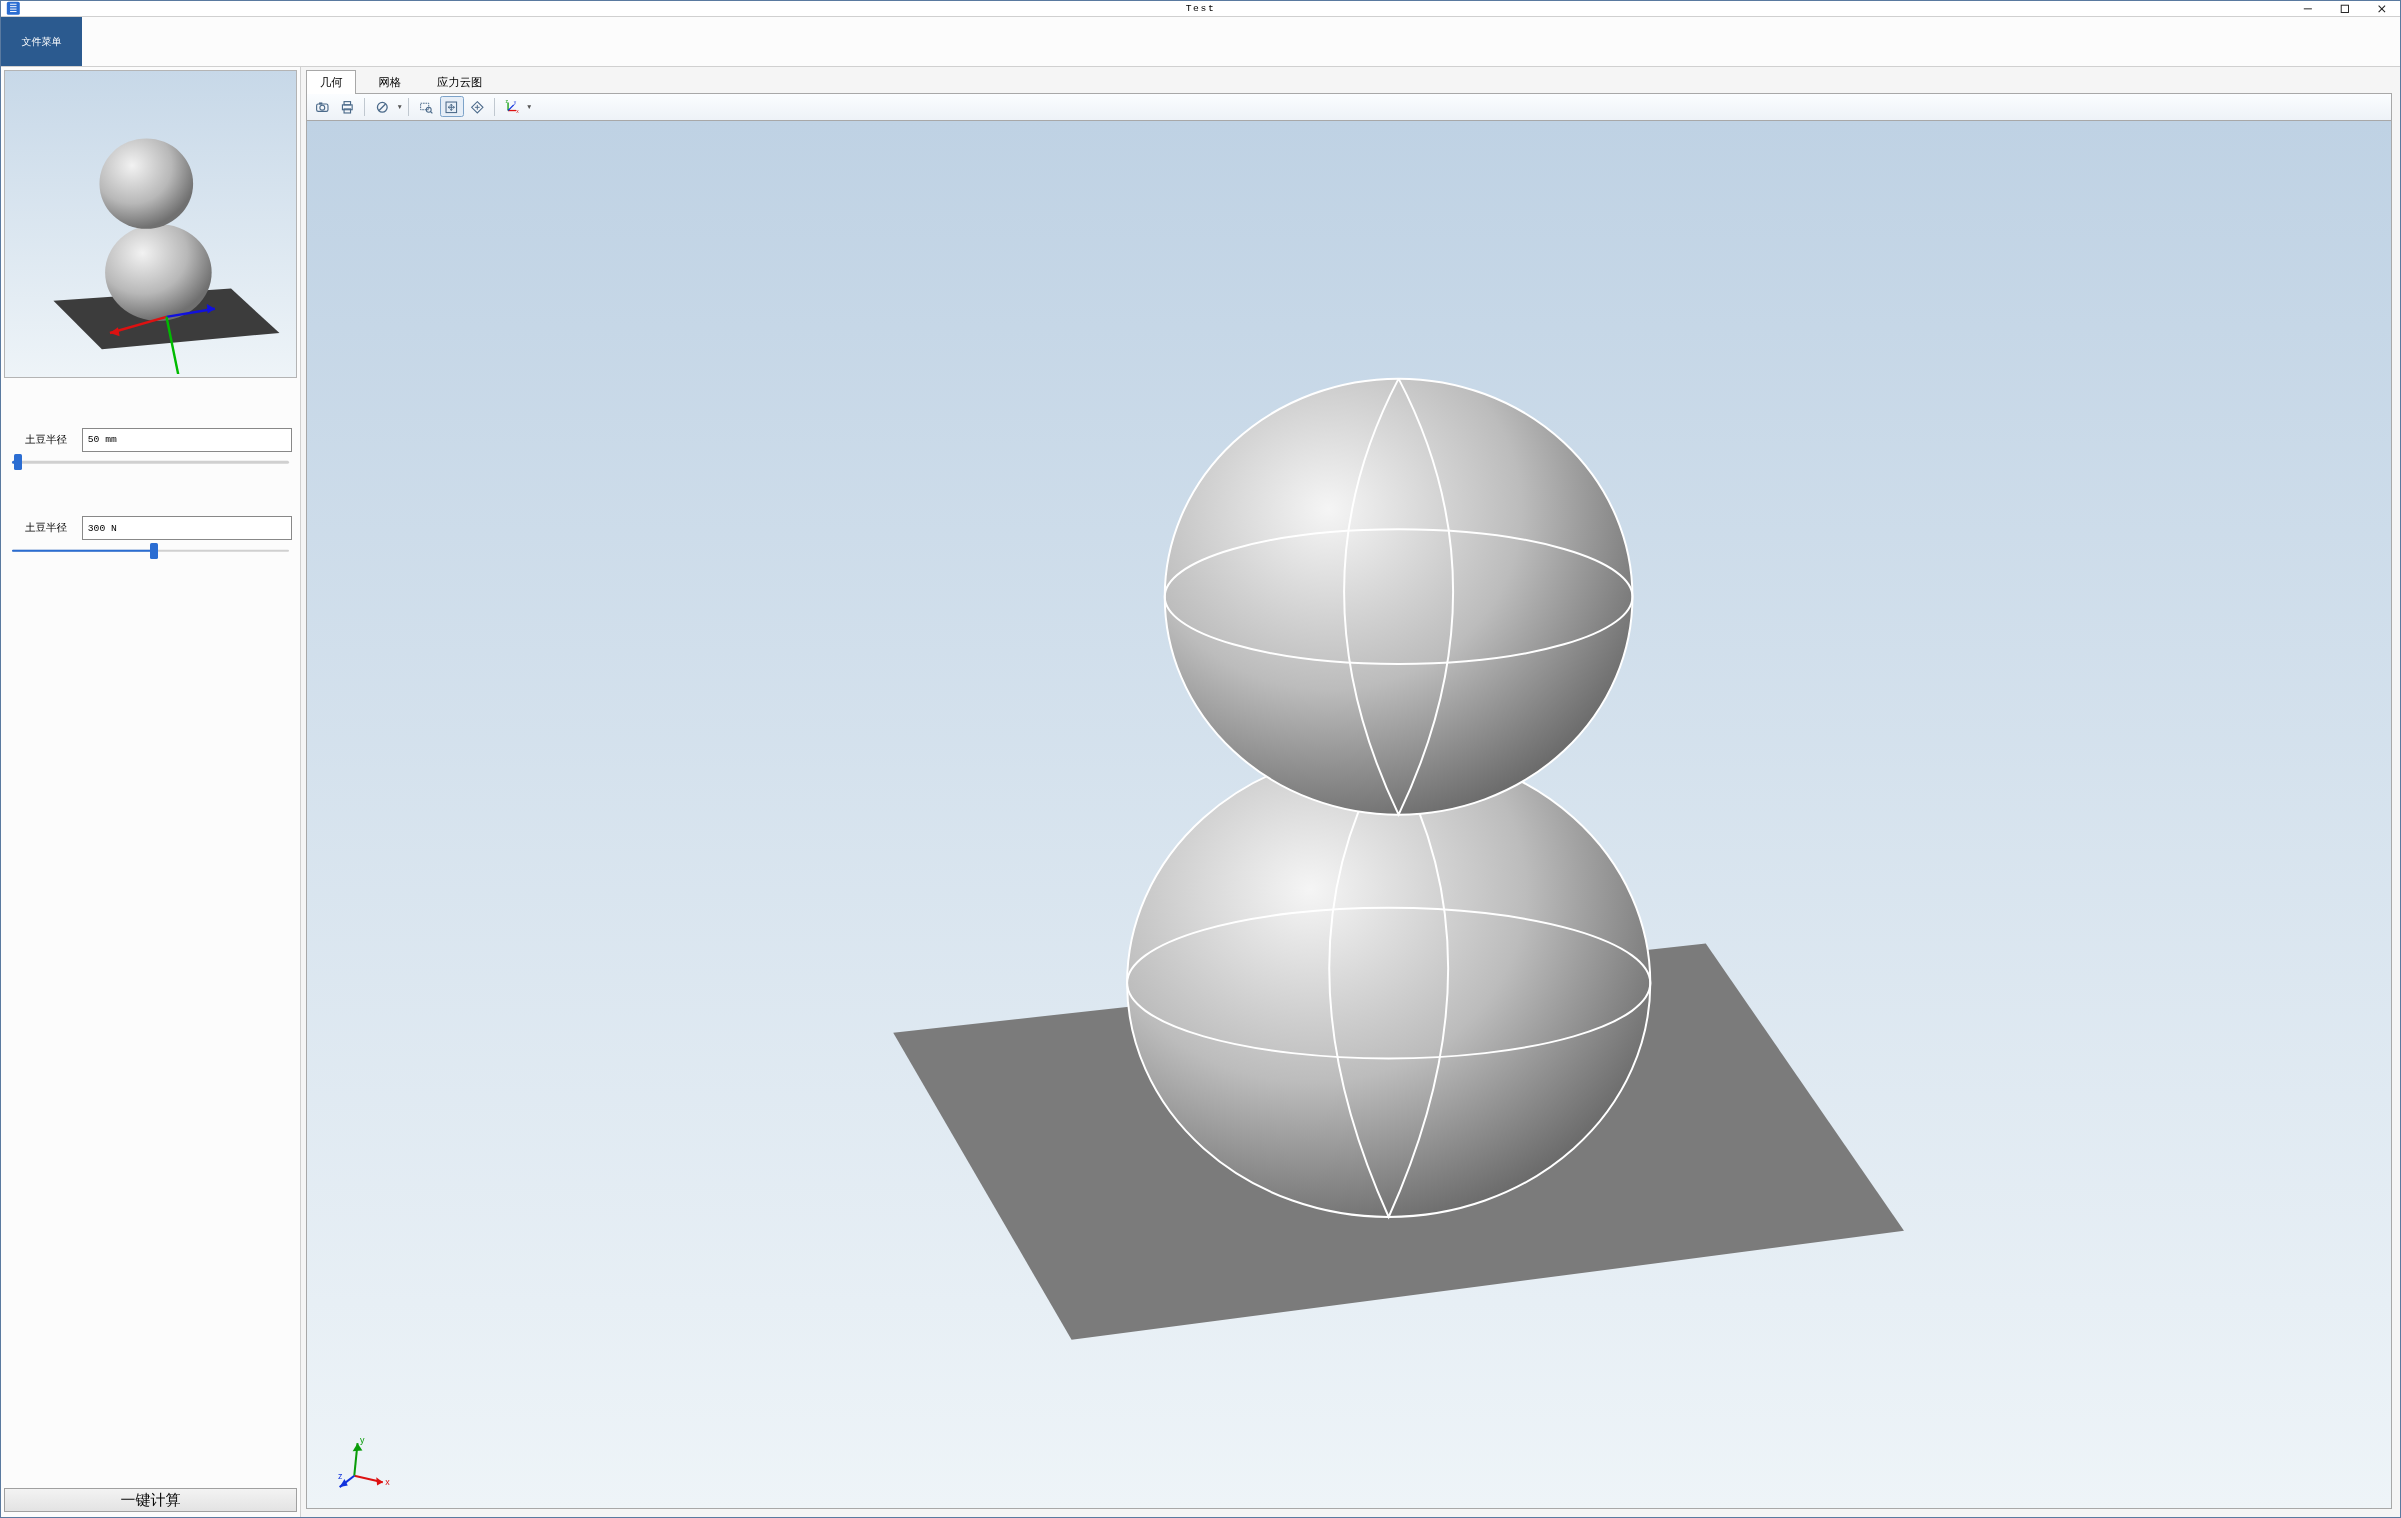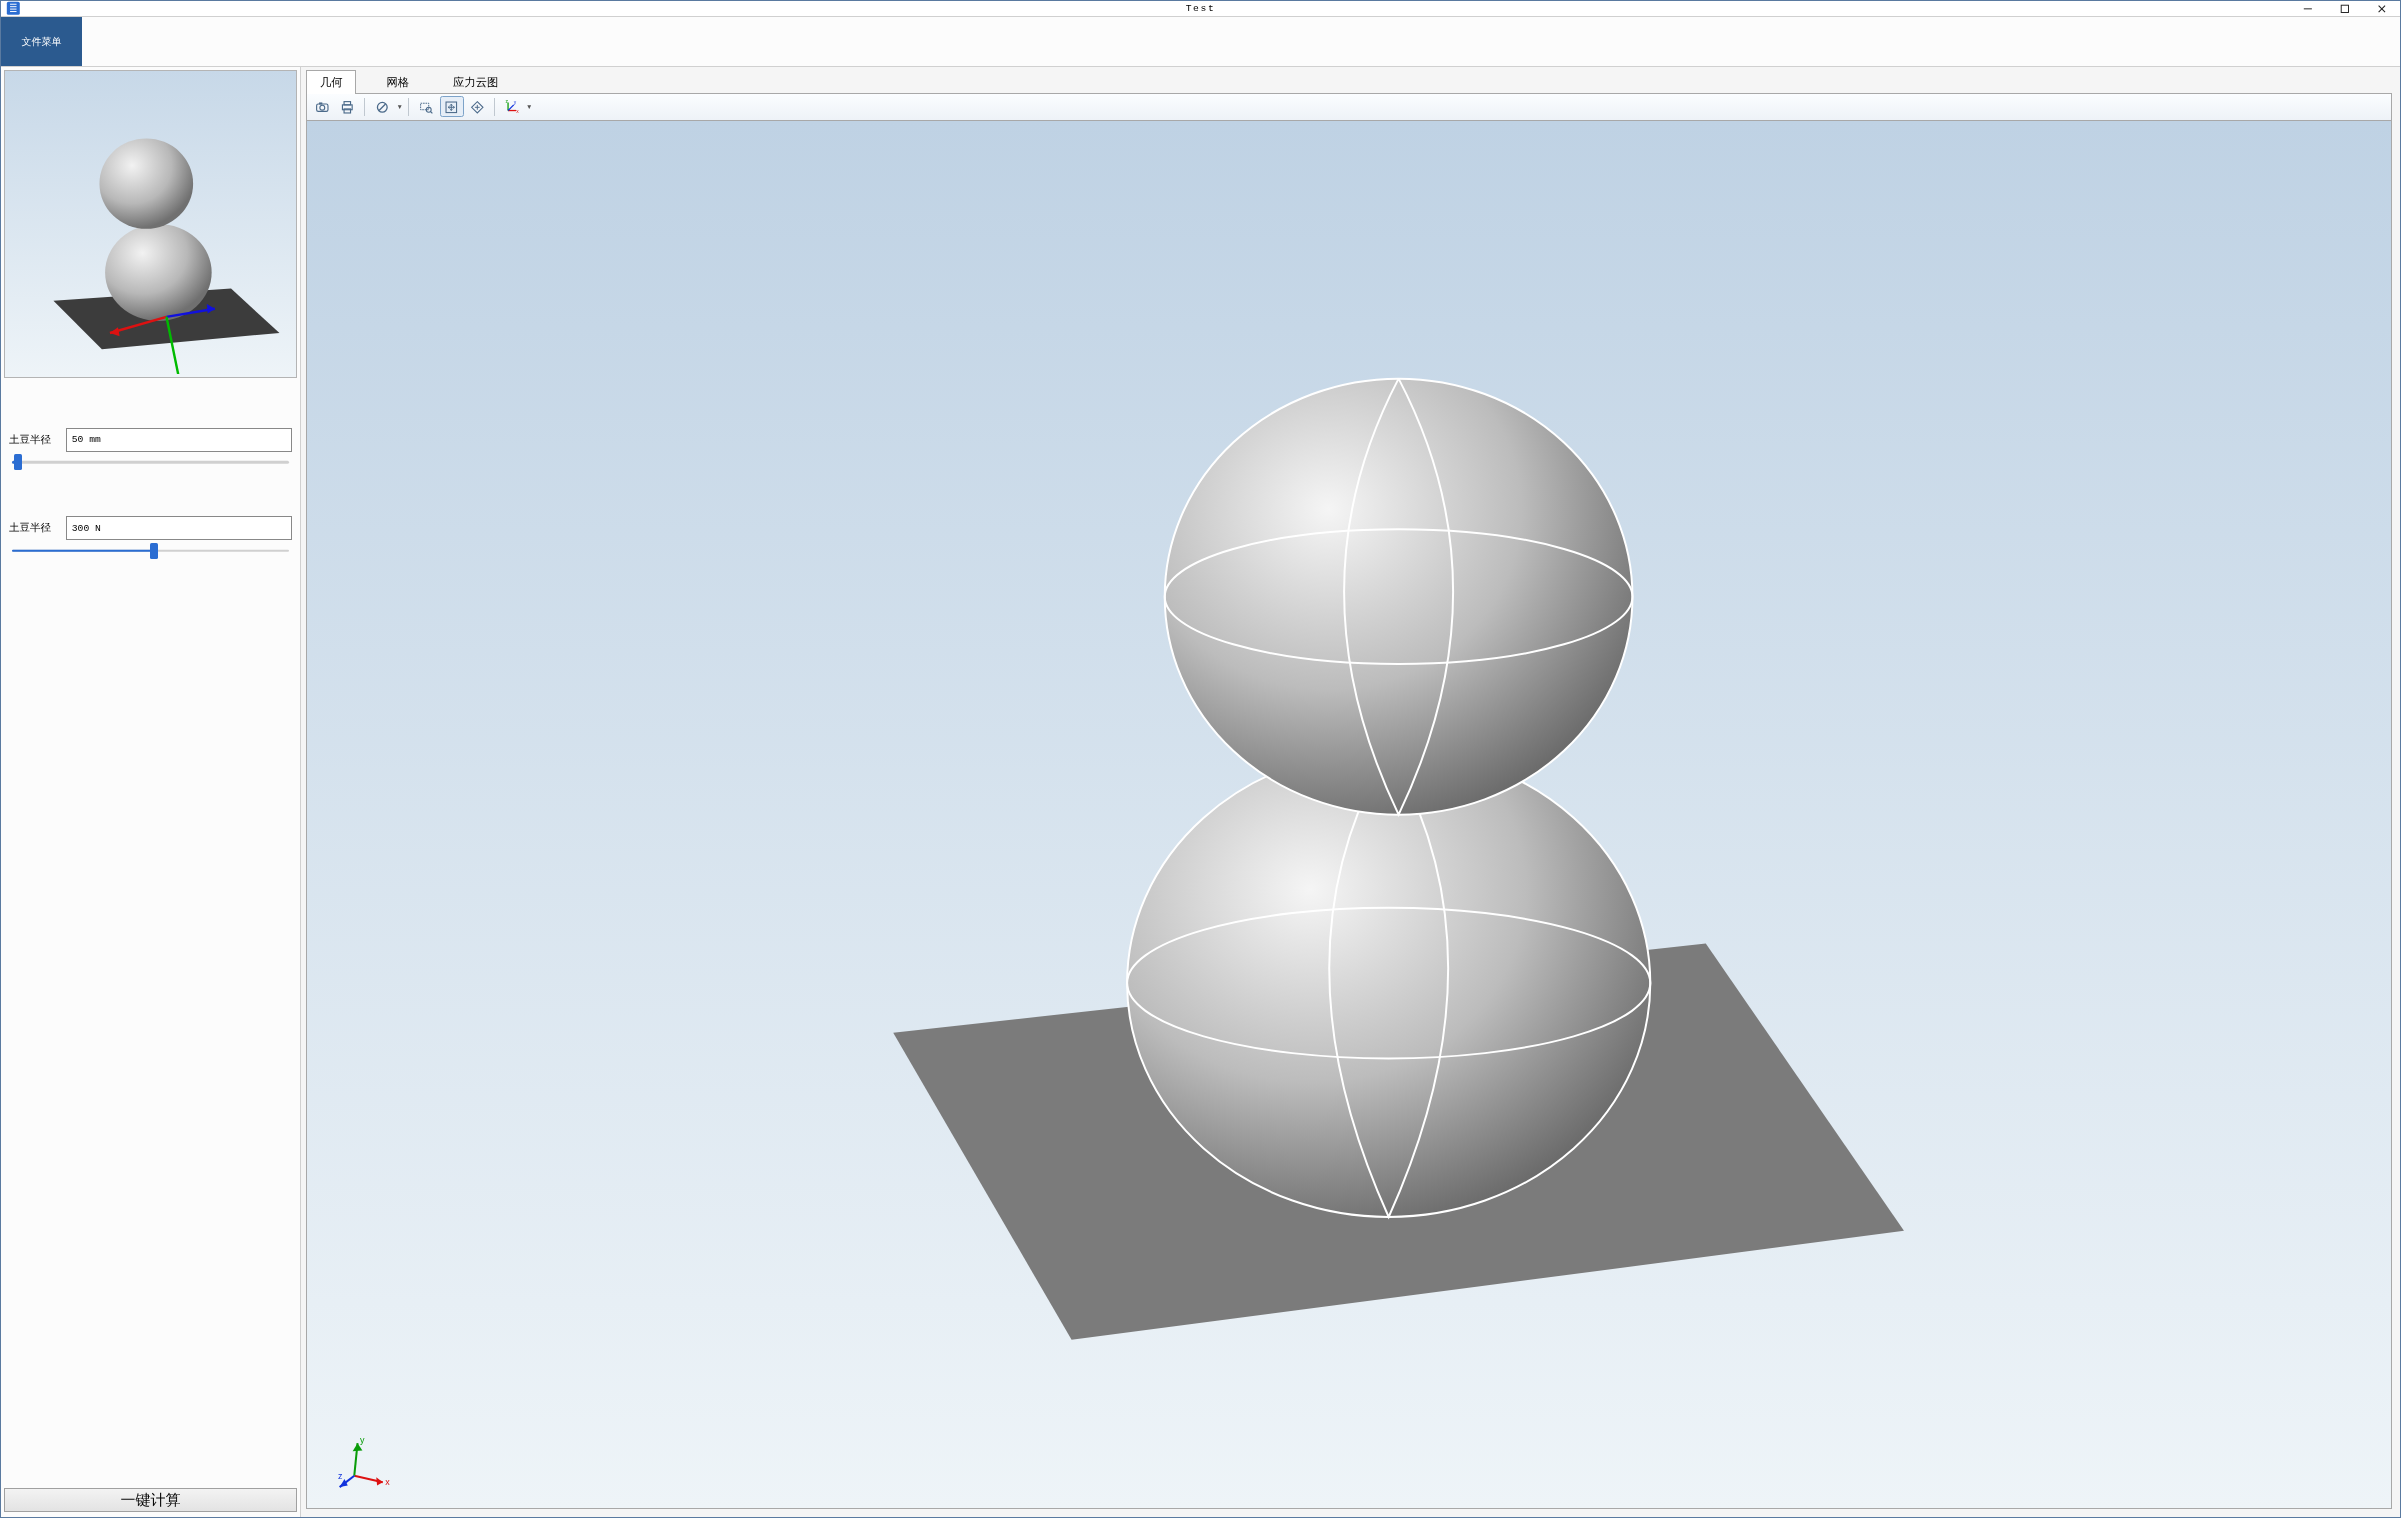--- a/index.html
+++ b/index.html
@@ -10,31 +10,31 @@
     .titlebar-title { position: absolute; left: 50%; transform: translateX(-50%); font-size: 9.7px; font-family: "Courier New", monospace; letter-spacing: 1.6px; }
     .win-controls { position: absolute; right: 0; display: flex; height: 100%; }
     .win-btn { width: 37px; display: flex; align-items: center; justify-content: center; font-size: 10.5px; }
     .ribbon { height: 50px; background: #fcfcfc; display: flex; align-items: stretch; border-bottom: 0.8px solid #d0d0d0; }
     .ribbon-btn { background: #2b5a8f; color: #fff; width: 81px; display: flex; align-items:center; justify-content:center; font-size:10px; }
     .body { flex: 1; display: flex; background: #f5f5f5; min-height:0; }
     .sidebar { width: 300px; display: flex; flex-direction: column; border-right: 0.8px solid #d0d0d0; background: #fcfcfc; min-height:0; }
     .preview { height: 308px; border: 0.8px solid #b4b4b4; margin: 3.2px; background: linear-gradient(to bottom, #c7d8e8 0%, #eef4f8 100%); display:flex; align-items:center; justify-content:center; position:relative; overflow:hidden; }
     .param-area { flex:1; padding: 6.5px 8px 0 8px; display:flex; flex-direction:column; gap: 3.2px; }
     .param-block { margin-top: 40px; }
-    .param-row { display:flex; align-items:center; gap:4.9px; }
+    .param-row { display:flex; align-items:center; gap:4.9px;margin-left:16px; }
     .param-label { font-size: 10.5px; width: 52px; }
     .param-input { flex:1; height: 24px; border: 0.8px solid #888; padding: 0 4.9px; font-size:9.7px; font-family: Liberation Mono, monospace; background:#fff; }
     .slider-wrap { height: 21px; position:relative; padding: 6.5px 3.2px; }
     .slider-track { position:absolute; left:3.2px; right:3.2px; top:50%; height:2.4px; background:#d0d0d0; border-radius:1.6px; transform:translateY(-50%); }
     .slider-fill { position:absolute; left:3.2px; top:50%; height:2.4px; background:#2b6dd2; transform:translateY(-50%); border-radius:1.6px; }
     .slider-thumb { position:absolute; top:50%; transform:translate(-50%,-50%); width:8px; height:16px; background:#2b6dd2; border-radius:1.6px; }
     .compute-btn { height: 24px; margin: 0 3.2px 4.9px 3.2px; border:0.8px solid #a0a0a0; background: linear-gradient(to bottom,#f3f3f3,#e3e3e3); display:flex; align-items:center; justify-content:center; font-size:15px; }
     .spacer { flex:1; }
     .main { flex:1; display:flex; flex-direction:column; padding: 3.2px 8px 8px 4.9px; min-width:0; }
-    .tabs { display:flex; gap:16px; height:23px; align-items:flex-end; }
+    .tabs { display:flex; gap:8px; height:23px; align-items:flex-end; }
     .tab { padding: 4px 13px; font-size:11.3px; border:0.8px solid transparent; border-bottom:none; position:relative; top:0.8px; }
     .tab.active { background:#fff; border-color:#a8a8a8; }
     .toolbar { height: 27.5px; border:0.8px solid #a8a8a8; background:linear-gradient(to bottom,#fbfdff,#eef2f7); display:flex; align-items:center; padding:0 3.2px; gap:1.6px; }
     .tb-btn { width:24px; height:21px; display:flex; align-items:center; justify-content:center; border-radius:2.4px; border:0.8px solid transparent; position:relative; }
     .tb-btn.boxed { border-color:#7da3c9; background:#e6eef7; }
     .tb-sep { width:0.8px; height:18px; background:#c0c8d0; margin:0 3.2px; }
     .tb-dd { width:8px; display:flex; align-items:center; justify-content:center; font-size:6.5px; color:#555; }
     .viewport { flex:1; border:0.8px solid #a8a8a8; border-top:none; background: linear-gradient(to bottom, #bfd2e4 0%, #eef4f8 100%); position:relative; overflow:hidden; }
     .triad { position:absolute; left:31px; bottom:16px; }
     svg { display:block; }

